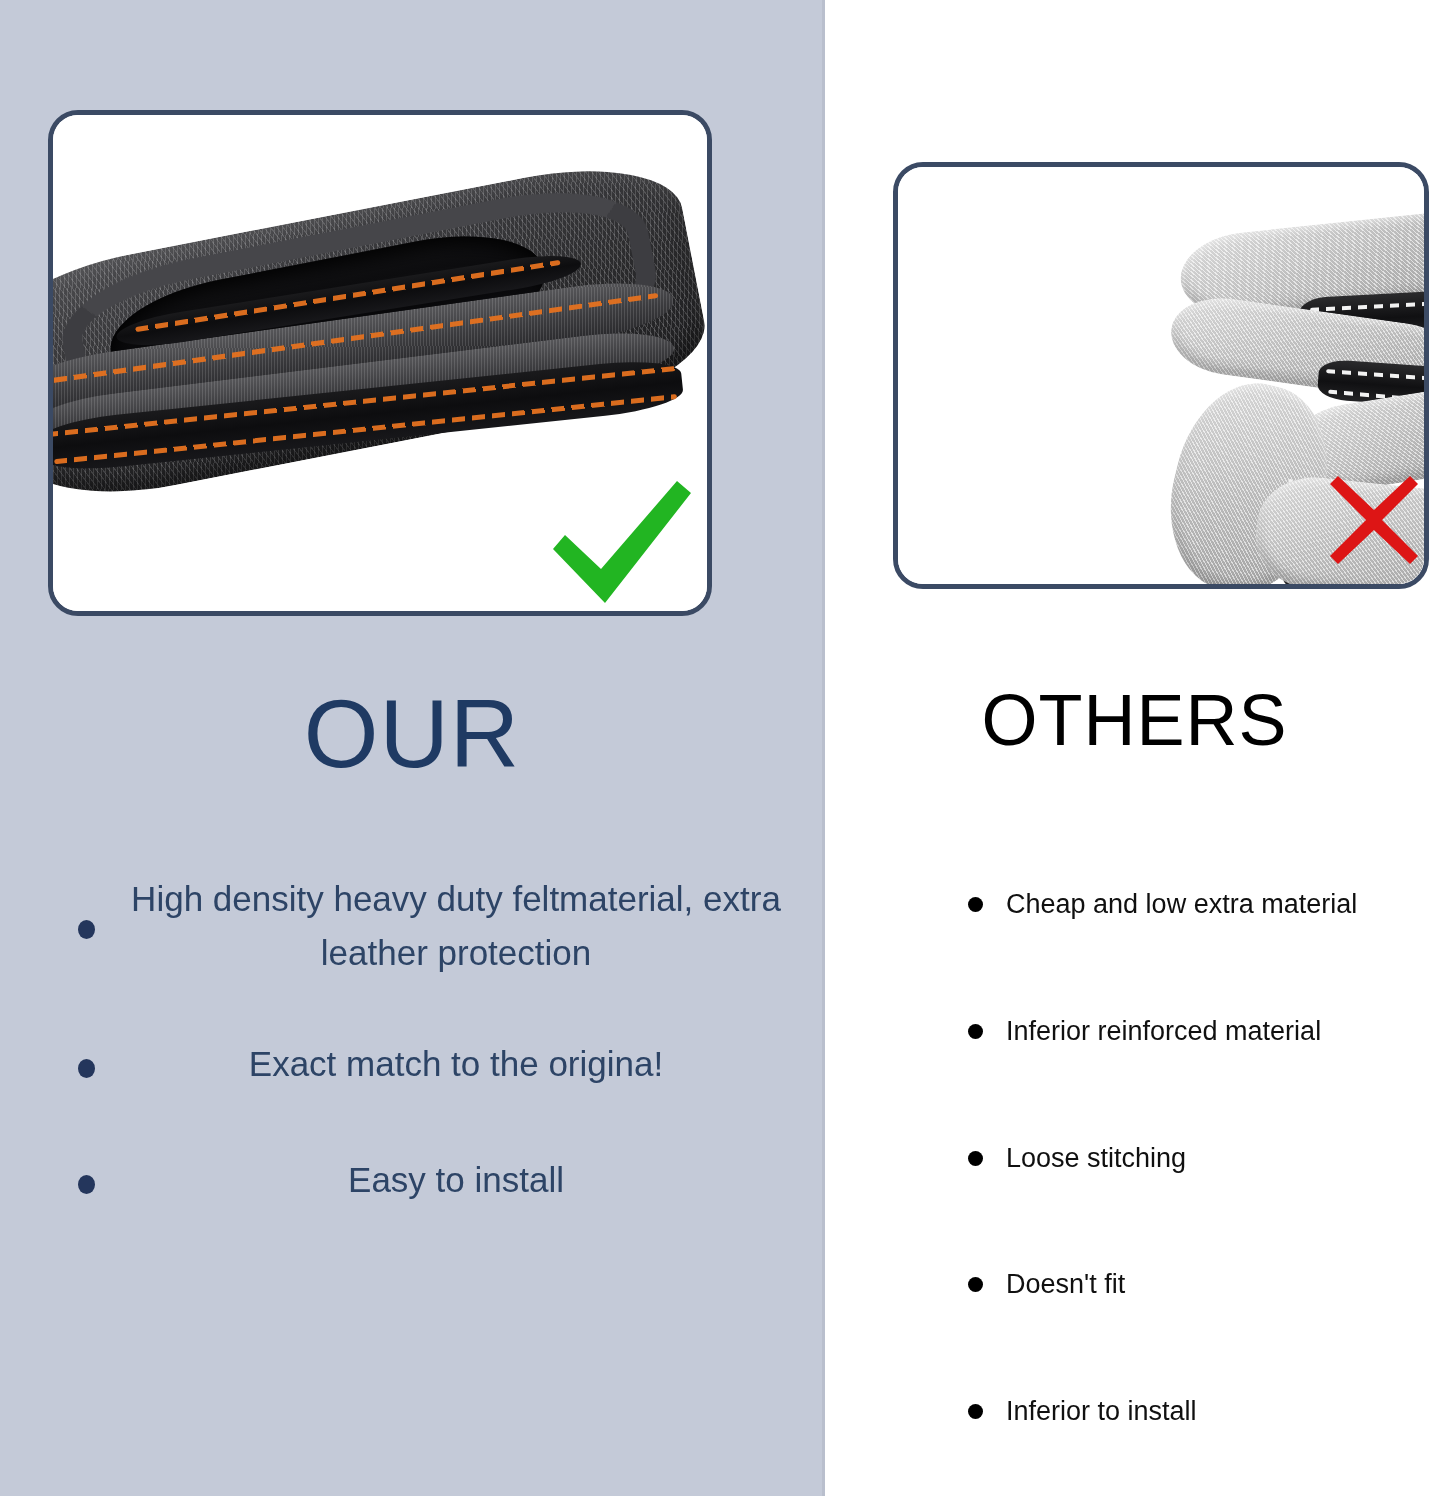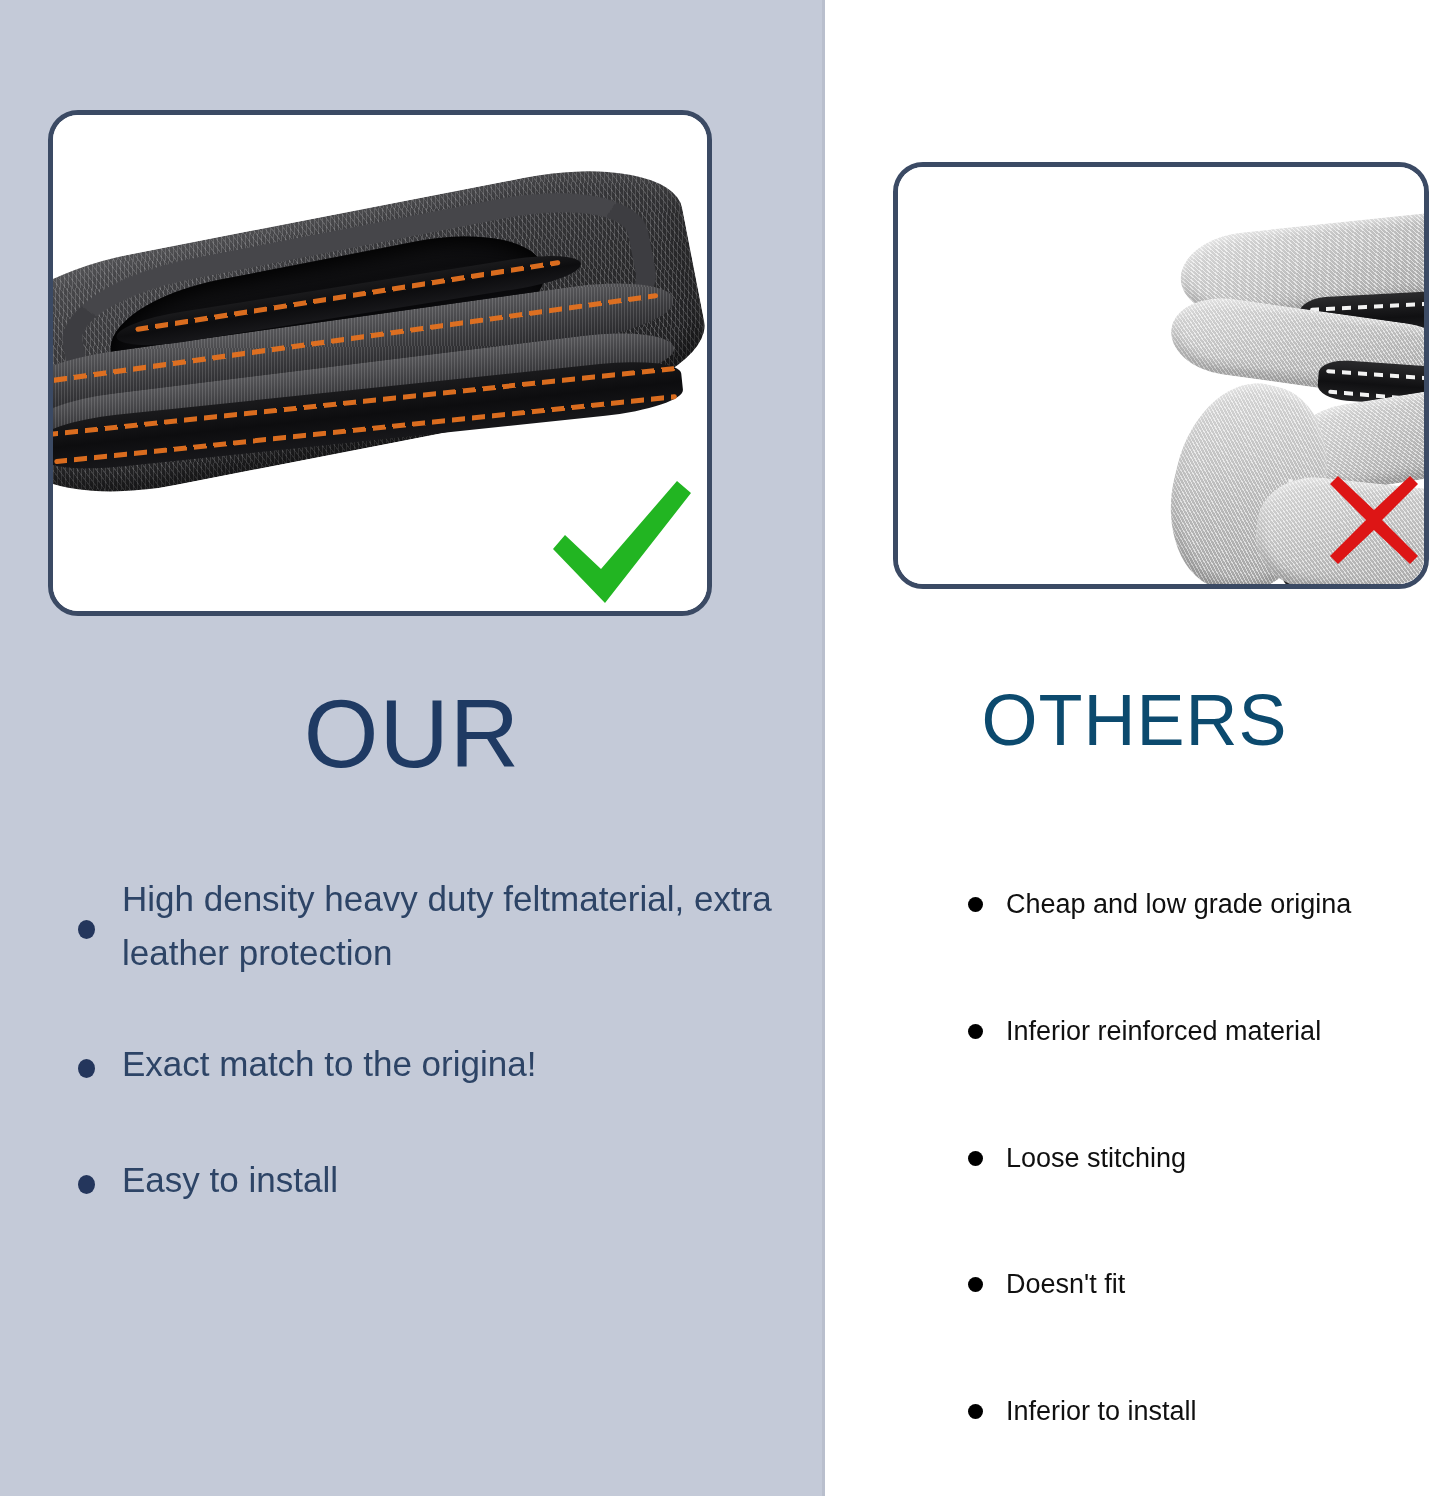--- a/index.html
+++ b/index.html
@@ -210,33 +210,34 @@
     text-align: center;
     font-size: 96px;
     color: #1f3a63;
   }
   .heading.others {
     left: 824px;
     top: 684px;
     width: 621px;
     text-align: center;
     font-size: 72px;
-    color: #0c4a6e;
+    color: #000000;
   }
   
   .bullets {
     position: absolute;
     list-style: none;
     margin: 0;
     padding: 0;
   }
   .bullets.left-list {
     left: 70px;
     top: 872px;
     width: 720px;
+    text-align: center;
   }
   .bullets.right-list {
     left: 960px;
     top: 886px;
     width: 470px;
   }
   .bullet-item {
     position: relative;
     display: block;
   }
@@ -348,21 +349,21 @@
         <path d="M10 2 L46 36 L82 2 L90 10 L54 46 L90 82 L82 90 L46 56 L10 90 L2 82 L38 46 L2 10 Z" fill="#dd1515"></path>
       </svg>
     </div>
   </div>
 
   <h2 class="heading others">OTHERS</h2>
 
   <ul class="bullets right-list">
     <li class="bullet-item">
       <span class="dot"></span>
-      <span class="bullet-text">Cheap and low grade origina</span>
+      <span class="bullet-text">Cheap and low extra material</span>
     </li>
     <li class="bullet-item">
       <span class="dot"></span>
       <span class="bullet-text">Inferior reinforced material</span>
     </li>
     <li class="bullet-item">
       <span class="dot"></span>
       <span class="bullet-text">Loose stitching</span>
     </li>
     <li class="bullet-item">

